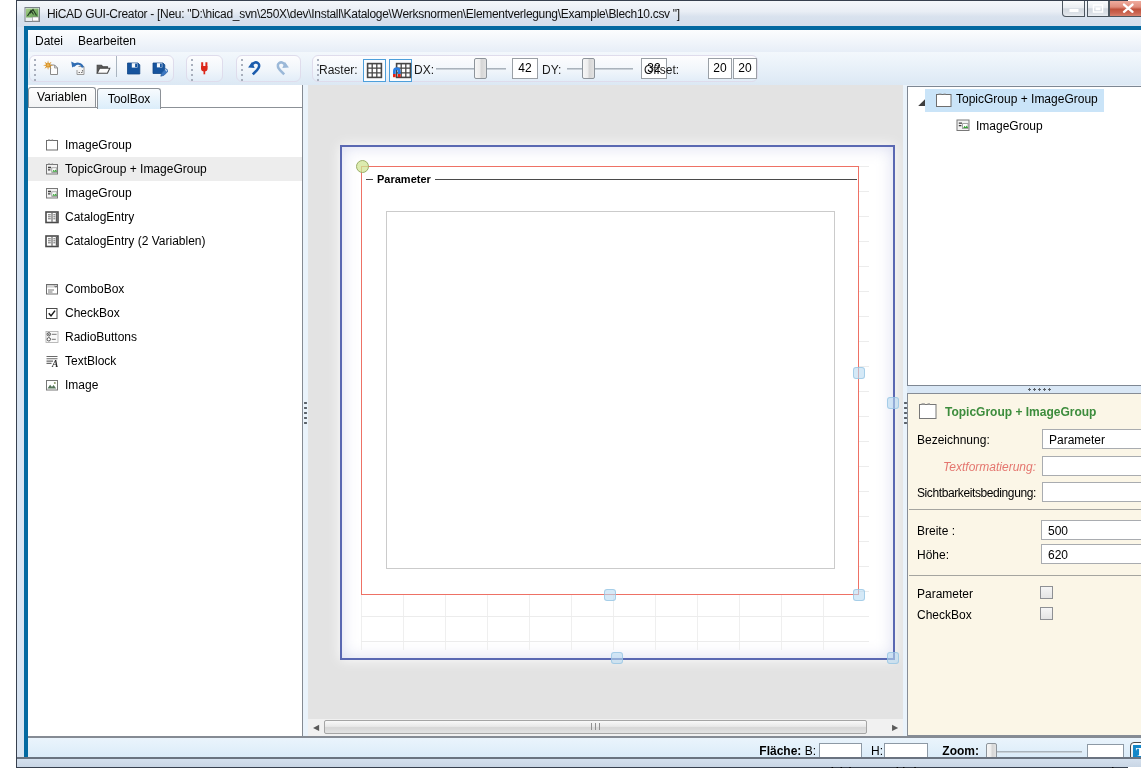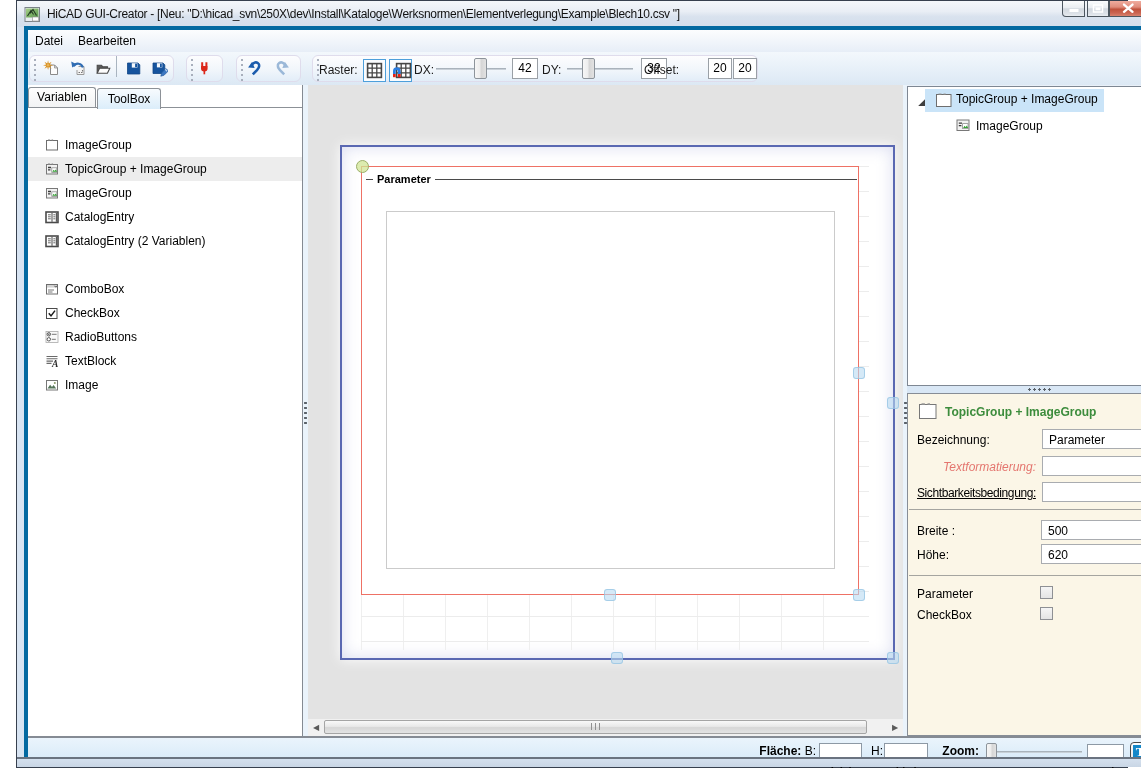--- a/index.html
+++ b/index.html
@@ -369,21 +369,21 @@
     <div id="propspanel">
       <div id="prop-ico" style="left:10px; top:7px;"><svg width="20" height="20">
             <rect x="1.5" y="3.5" width="16.5" height="14" fill="#fff" stroke="#777"></rect>
             <path d="M3.5 3 h3.4 M9.5 3 h2.5" stroke="#999" stroke-width="1.3"></path>
           </svg></div>
       <div style="left:37px; top:11px; font-size:12px; font-weight:bold; color:#3C8C3C;">TopicGroup + ImageGroup</div>
       <div class="plabel" style="left:9px; top:39px;text-align:right;">Bezeichnung:</div>
       <div class="pinput" style="left:134px; top:35px; width:107px;">Parameter</div>
       <div class="plabel" style="left:9px; top:66px; width:119px; text-align:right; color:#E4766F; font-style:italic;">Textformatierung:</div>
       <div class="pinput" style="left:134px; top:62px; width:107px;"></div>
-      <div class="plabel" style="left:9px; top:92px; letter-spacing:-0.4px;text-decoration:underline;">Sichtbarkeitsbedingung:</div>
+      <div class="plabel" style="left:9px; top:92px; letter-spacing:-0.4px;">Sichtbarkeitsbedingung:</div>
       <div class="pinput" style="left:134px; top:88px; width:107px;"></div>
       <div class="psep" style="top:115px;"></div>
       <div class="plabel" style="left:9px; top:130px;">Breite :</div>
       <div class="pinput" style="left:133px; top:126px; width:108px;">500</div>
       <div class="plabel" style="left:9px; top:154px;">Höhe:</div>
       <div class="pinput" style="left:133px; top:150px; width:108px;">620</div>
       <div class="psep" style="top:181px;"></div>
       <div class="plabel" style="left:9px; top:193px;">Parameter</div>
       <div class="pcheck" style="left:132px; top:192px;"></div>
       <div class="plabel" style="left:9px; top:214px;">CheckBox</div>

